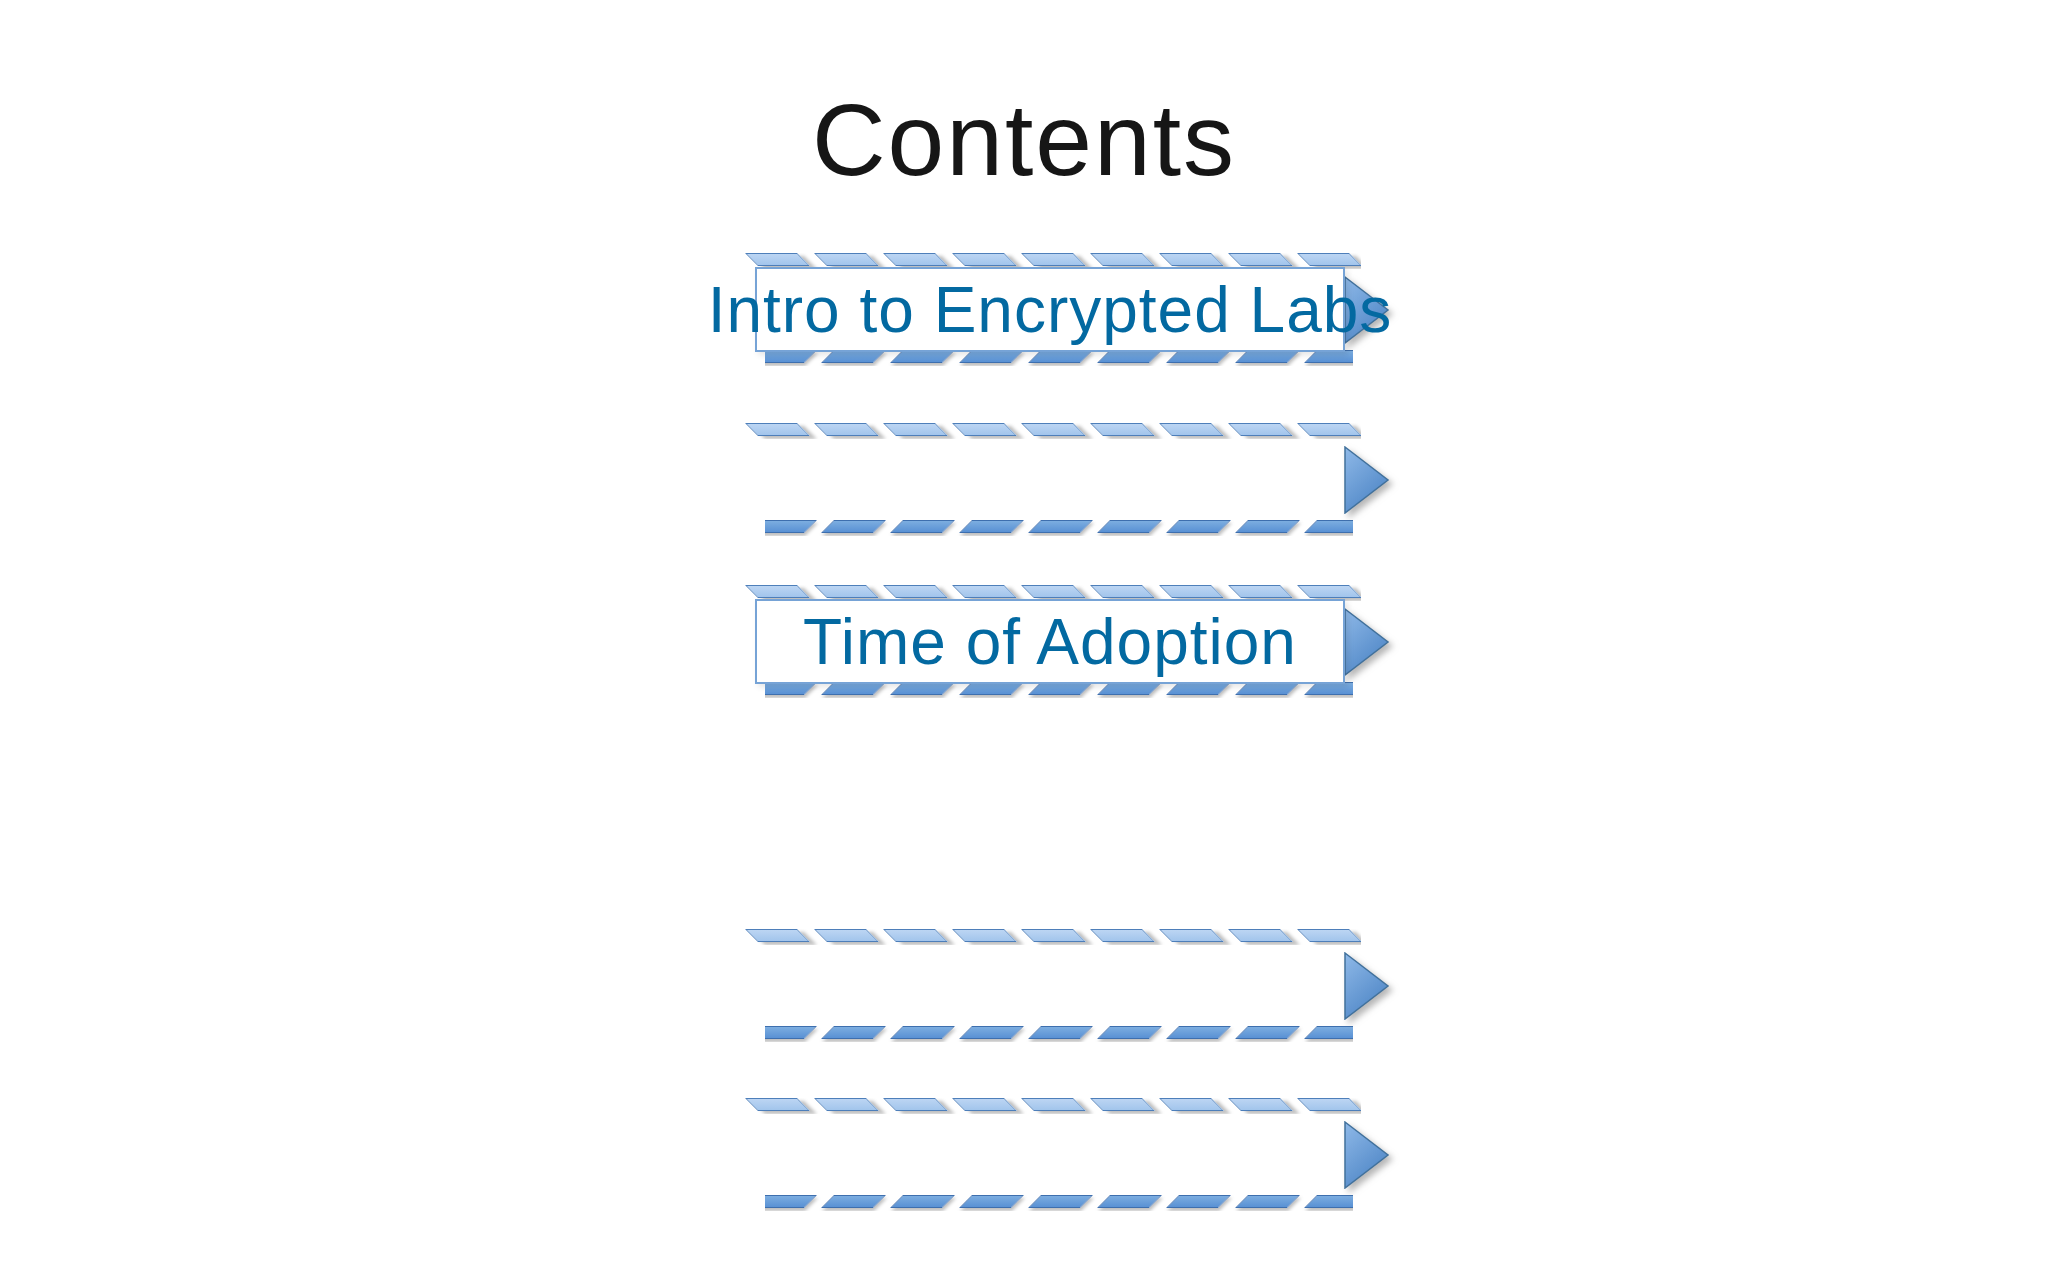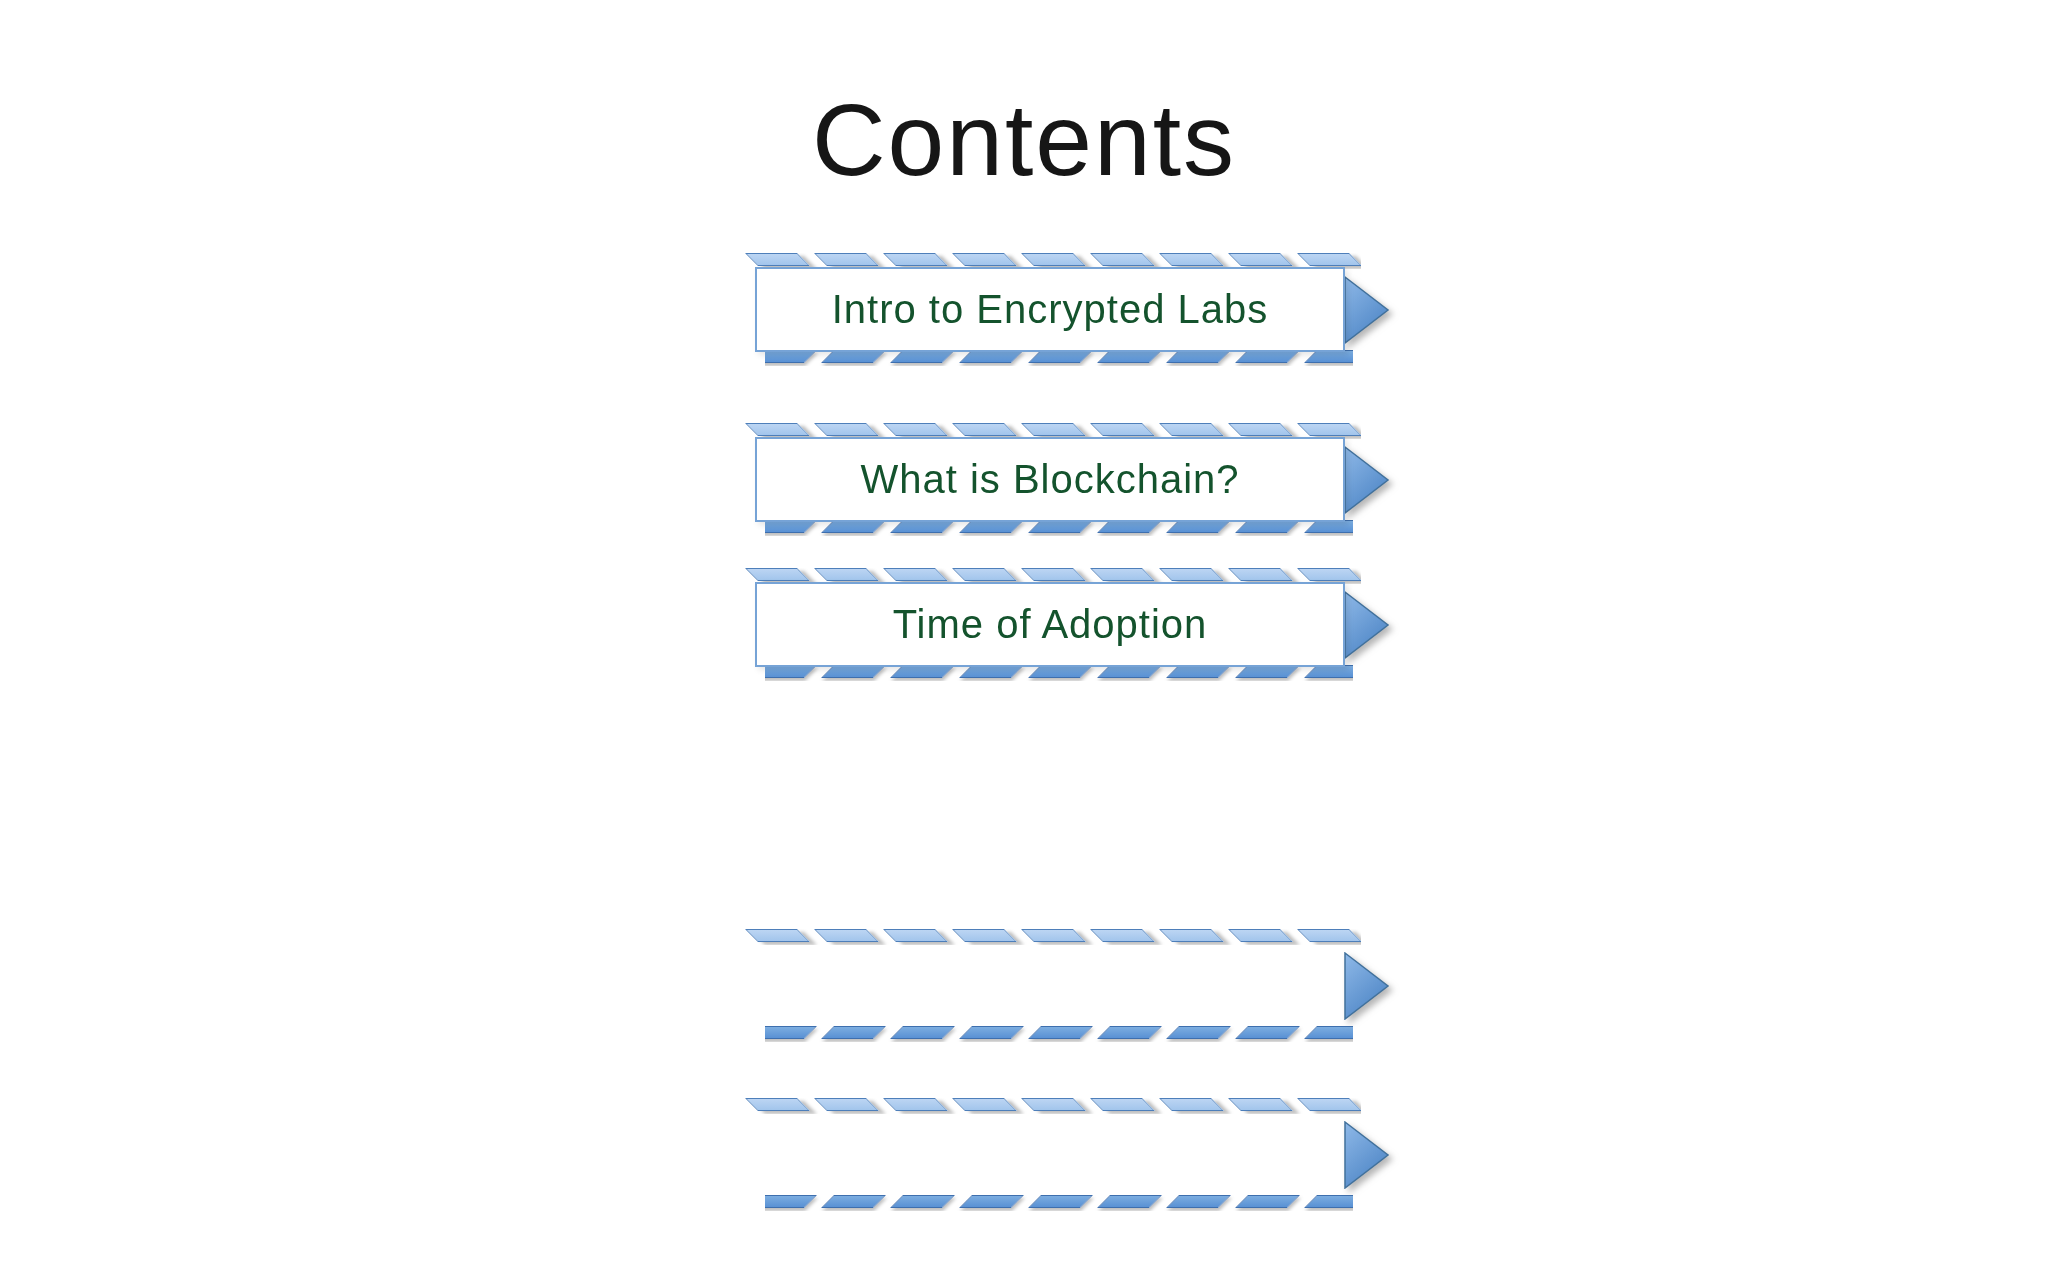--- a/index.html
+++ b/index.html
@@ -34,22 +34,22 @@
   
   .bbox{
     position:absolute;top:14px;left:0;right:0;height:85px;
     box-sizing:border-box;background:#ffffff;
     border:2px solid #76a3d6;
     display:flex;align-items:center;justify-content:center;
     box-shadow:3px 3px 6px rgba(0,0,0,.10);
     z-index:2;
   }
   .blabel{
-    font-size:40px;font-weight:300;letter-spacing:1px;
-    color:#14532d;white-space:nowrap;
+    font-size:64px;font-weight:300;letter-spacing:1px;
+    color:#0369a1;white-space:nowrap;
   }
 
   
   .arrow{
     position:absolute;right:-45px;top:23px;width:46px;height:68px;
     filter:drop-shadow(4px 4px 3px rgba(110,110,110,.5));
     z-index:1;
   }
   .defs-holder{position:absolute;width:0;height:0;overflow:hidden;}
 </style>
@@ -105,40 +105,37 @@
         <i class="seg"></i>
         <i class="seg"></i>
         <i class="seg"></i>
         <i class="seg"></i>
         <i class="seg"></i>
         <i class="seg"></i>
         <i class="seg"></i>
         <i class="seg"></i>
         <i class="seg"></i>
       </div>
-    <div class="bbox">
-      <span class="blabel">What is Blockchain?</span>
-    </div>
-    <div class="strip strip-bottom">
-        <i class="seg"></i>
-        <i class="seg"></i>
-        <i class="seg"></i>
-        <i class="seg"></i>
-        <i class="seg"></i>
-        <i class="seg"></i>
-        <i class="seg"></i>
-        <i class="seg"></i>
-        <i class="seg"></i>
-      </div>
-    <svg class="arrow" viewBox="0 0 46 68">
-      <polygon points="1,1 44,34 1,67" fill="url(#arrowGrad)" stroke="#41719c" stroke-width="1.5"></polygon>
-    </svg>
-  </div>
-
-  <div class="banner" style="top:568px">
+    <div class="strip strip-bottom">
+        <i class="seg"></i>
+        <i class="seg"></i>
+        <i class="seg"></i>
+        <i class="seg"></i>
+        <i class="seg"></i>
+        <i class="seg"></i>
+        <i class="seg"></i>
+        <i class="seg"></i>
+        <i class="seg"></i>
+      </div>
+    <svg class="arrow" viewBox="0 0 46 68">
+      <polygon points="1,1 44,34 1,67" fill="url(#arrowGrad)" stroke="#41719c" stroke-width="1.5"></polygon>
+    </svg>
+  </div>
+
+  <div class="banner" style="top:585px">
     <div class="strip strip-top">
         <i class="seg"></i>
         <i class="seg"></i>
         <i class="seg"></i>
         <i class="seg"></i>
         <i class="seg"></i>
         <i class="seg"></i>
         <i class="seg"></i>
         <i class="seg"></i>
         <i class="seg"></i>

